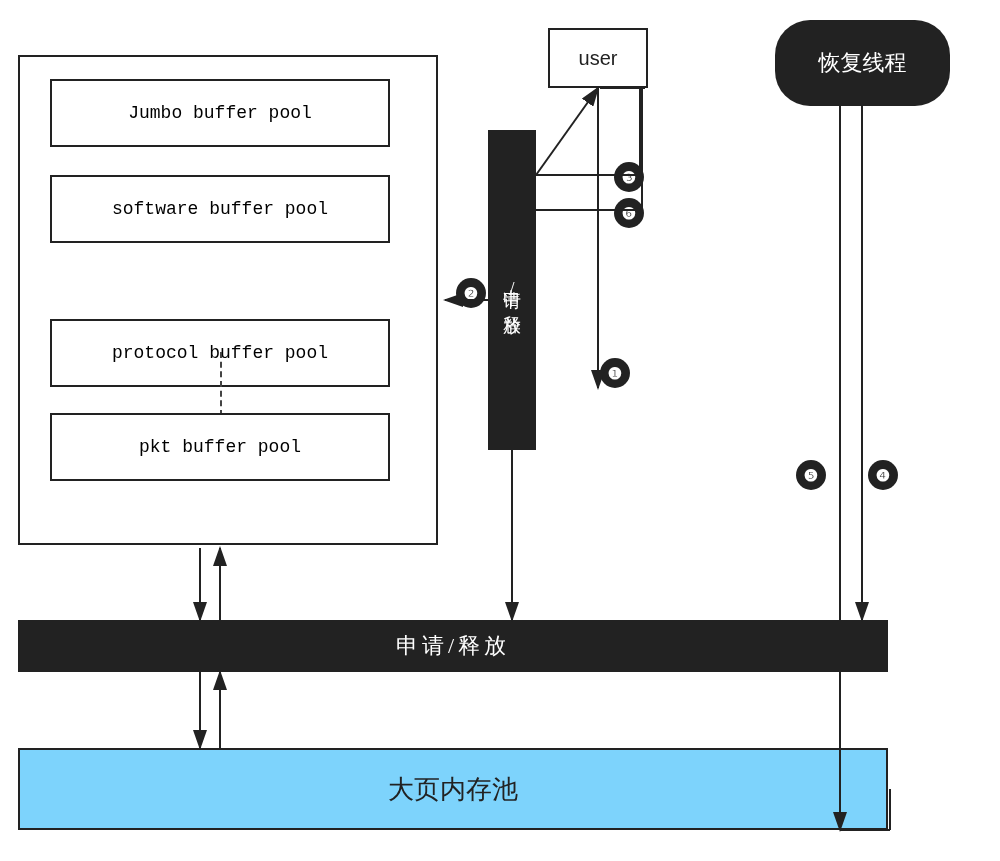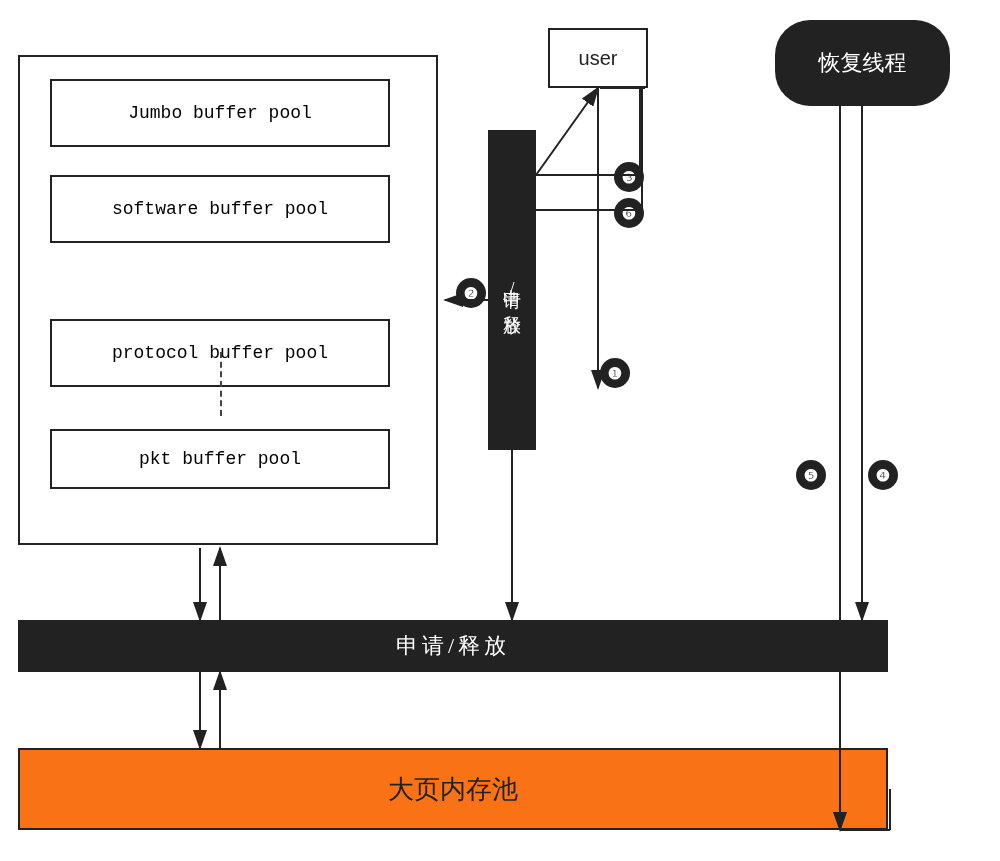--- a/index.html
+++ b/index.html
@@ -50,23 +50,23 @@
       width: 340px;
       height: 68px;
     }
     .pool-protocol {
       top: 218px;
       width: 340px;
       height: 68px;
       margin-top: 44px;
     }
     .pool-pkt {
-      top: 372px;
-      width: 340px;
-      height: 60px;
+      top: 356px;
+      width: 340px;
+      height: 68px;
     }
     
     .dashed-line {
       position: absolute;
       left: 200px;
       top: 295px;
       width: 2px;
       height: 64px;
       border-left: 2px dashed #444;
     }
@@ -141,21 +141,21 @@
       letter-spacing: 4px;
     }
     
     .memory-pool-box {
       position: absolute;
       left: 18px;
       top: 748px;
       width: 870px;
       height: 82px;
       border: 2px solid #222;
-      background: #f97316;
+      background: #7dd3fc;
       display: flex;
       align-items: center;
       justify-content: center;
       font-size: 26px;
       color: #222;
       font-family: Liberation Sans, sans-serif;
     }
     
     .num-circle {
       position: absolute;

